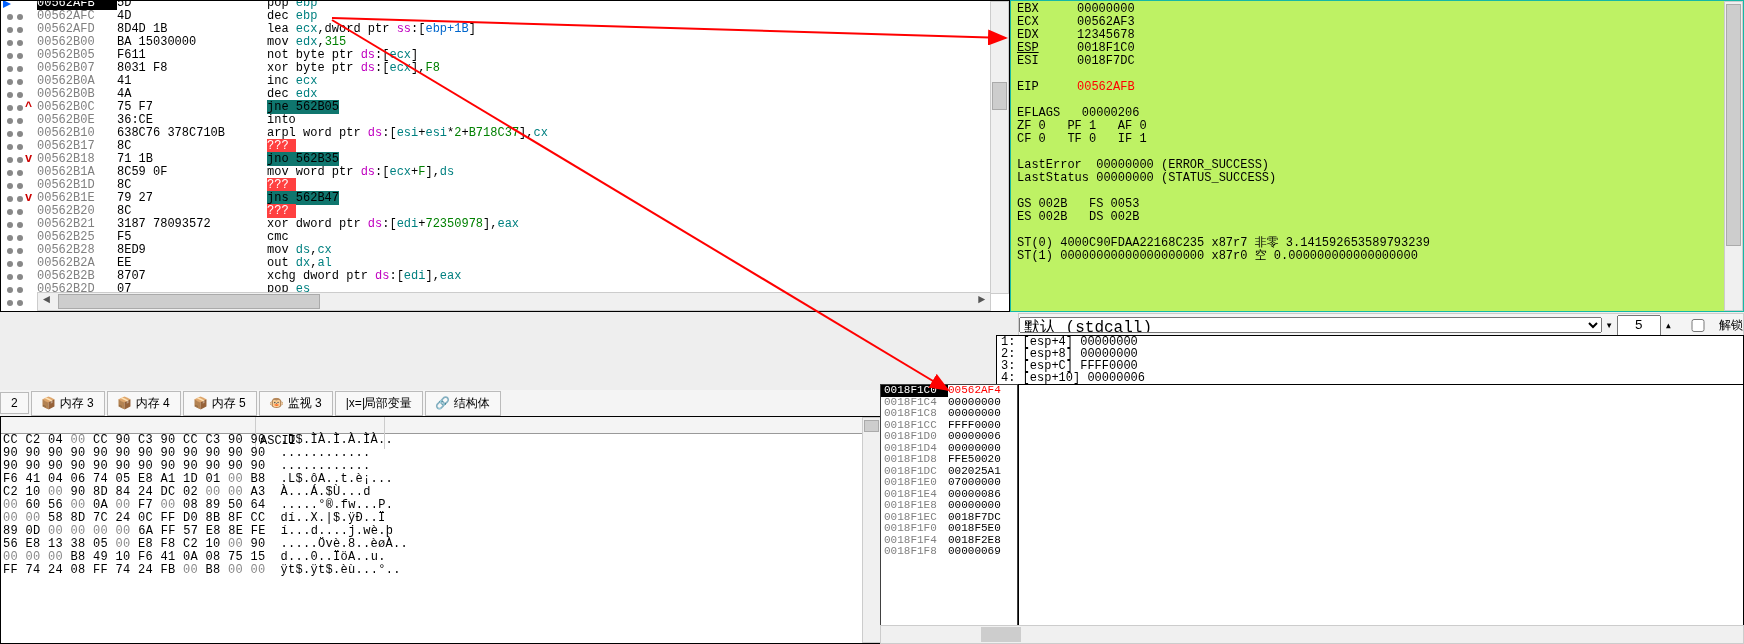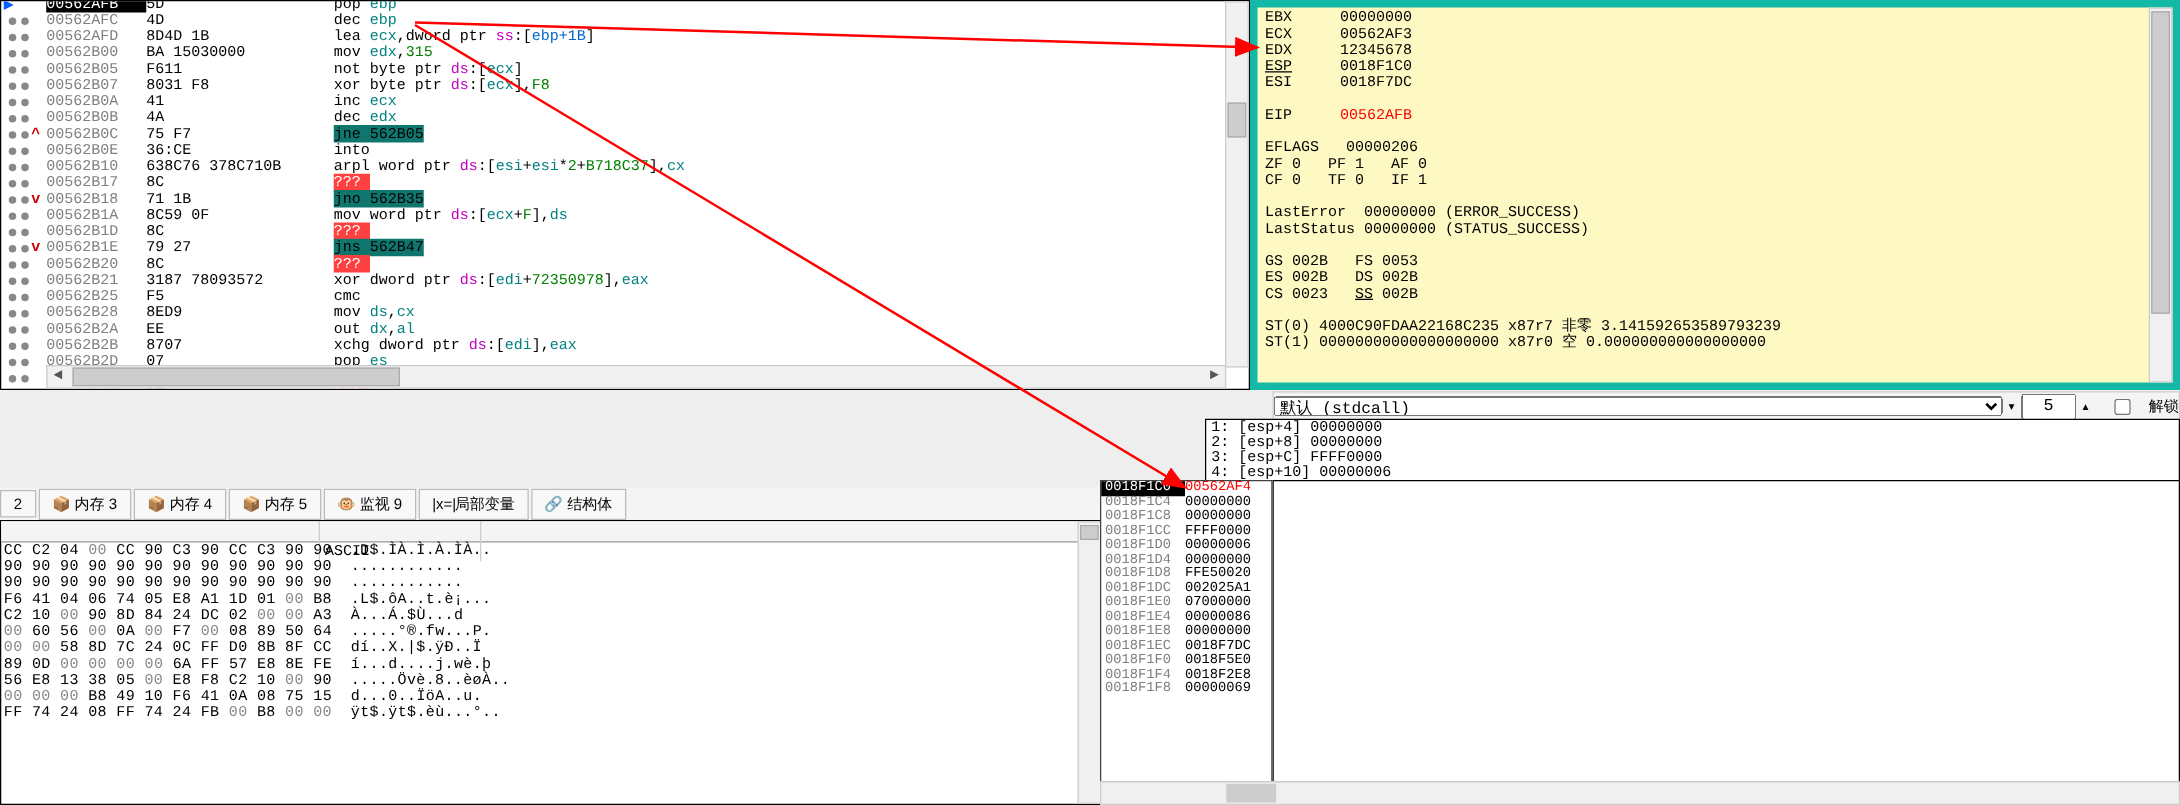--- a/index.html
+++ b/index.html
@@ -21,30 +21,30 @@
   .instr .reg{color:#008080}
   .instr .seg{color:#c000c0}
   .instr .num{color:#008000}
   .instr .hl{background:#0f766e}
   .instr .red{background:#ff4040;color:#fff}
   .hscroll{position:absolute;bottom:0;left:36px;right:18px;height:17px;background:#f0f0f0;border:1px solid #ccc}
   .hscroll .thumb{position:absolute;left:20px;width:260px;top:1px;bottom:1px;background:#cdcdcd;border:1px solid #aaa}
   .hscroll .arr{position:absolute;top:0;width:17px;height:15px;text-align:center;color:#555}
   .vscroll{position:absolute;right:0;top:0;bottom:17px;width:17px;background:#f0f0f0;border:1px solid #ccc}
   .vscroll .thumb{position:absolute;top:80px;height:26px;left:1px;right:1px;background:#cdcdcd;border:1px solid #aaa}
-  .regs{width:720px;background:#fef9c3;border:6px solid #14b8a6;position:relative;padding:2px 6px;overflow:hidden}
+  .regs{width:720px;background:#bef264;border:1px solid #14b8a6;position:relative;padding:2px 6px;overflow:hidden}
   .regs .ln{height:13px;line-height:13px;white-space:pre}
   .regs .nm{display:inline-block;width:60px}
   .regs .u{text-decoration:underline}
   .regs .rd{color:#ff0000}
   .regs .vscroll{position:absolute;right:0;top:0;bottom:0;width:17px}
   .stkbar{position:absolute;left:1018px;right:0;top:313px;height:22px;display:flex;align-items:center;background:#f4f4f4;border:1px solid #ccc}
-  .stkbar select{flex:1;height:16px;font-family:inherit;font-size:13px}
+  .stkbar select{flex:1;height:16px;font-family:inherit;font-size:16px}
   .stkbar input{width:36px;text-align:center;font-family:inherit}
-  .args{position:absolute;left:964px;right:0;top:335px;height:48px;background:#fff;border:1px solid #000;padding:0 4px;overflow:hidden}
+  .args{position:absolute;left:996px;right:0;top:335px;height:48px;background:#fff;border:1px solid #000;padding:0 4px;overflow:hidden}
   .args .ln{height:12px;line-height:12px;white-space:pre}
   .tabs{position:absolute;left:0;top:390px;width:880px;height:26px;display:flex;align-items:center;background:#f4f4f4}
   .tab{display:flex;align-items:center;padding:3px 10px;border:1px solid #bbb;margin-right:2px;background:#f8f8f8;font-family:"Microsoft YaHei",Arial,sans-serif;font-size:12px}
   .tab .ic{width:14px;height:14px;margin-right:4px;display:inline-block}
   .mem{position:absolute;left:0;top:416px;width:880px;bottom:0;background:#fff;border:1px solid #000}
   .mem .hdr{height:16px;border-bottom:1px solid #999;background:#f4f4f4;display:flex}
   .mem .hdr .c{border-right:1px solid #ccc;padding:16px 4px;line-height:16px}
   .mem .body{padding:0 2px}
   .mem .body .ln{height:13px;line-height:13px;white-space:pre;letter-spacing:0.3px}
   .stk{position:absolute;left:880px;top:384px;width:136px;bottom:18px;background:#fff;border:1px solid #404040}
@@ -115,21 +115,20 @@
         <div class="ln"></div>
         <div class="ln">EFLAGS   00000206</div>
         <div class="ln">ZF 0   PF 1   AF 0</div>
         <div class="ln">CF 0   TF 0   IF 1</div>
         <div class="ln"></div>
         <div class="ln">LastError  00000000 (ERROR_SUCCESS)</div>
         <div class="ln">LastStatus 00000000 (STATUS_SUCCESS)</div>
         <div class="ln"></div>
         <div class="ln">GS 002B   FS 0053</div>
         <div class="ln">ES 002B   DS 002B</div>
-        <div class="ln">CS 0023   <span class="u">SS</span> 002B</div>
         <div class="ln"></div>
         <div class="ln">ST(0) 4000C90FDAA22168C235 x87r7 非零 3.141592653589793239</div>
         <div class="ln">ST(1) 00000000000000000000 x87r0 空 0.000000000000000000</div>
       </div>
   </div>
 
   <div class="stkbar">
     <select><option>默认 (stdcall)</option></select>
     <span style="padding:0 4px">▾</span>
     <input value="5" style="">
@@ -155,21 +154,21 @@
       <div class="tab">
         <span class="ic">📦</span>
         <span>内存 4</span>
       </div>
       <div class="tab">
         <span class="ic">📦</span>
         <span>内存 5</span>
       </div>
       <div class="tab">
         <span class="ic">🐵</span>
-        <span>监视 9</span>
+        <span>监视 3</span>
       </div>
       <div class="tab">
         <span class="ic">|x=|</span>
         <span>局部变量</span>
       </div>
       <div class="tab">
         <span class="ic">🔗</span>
         <span>结构体</span>
       </div>
     </div>

